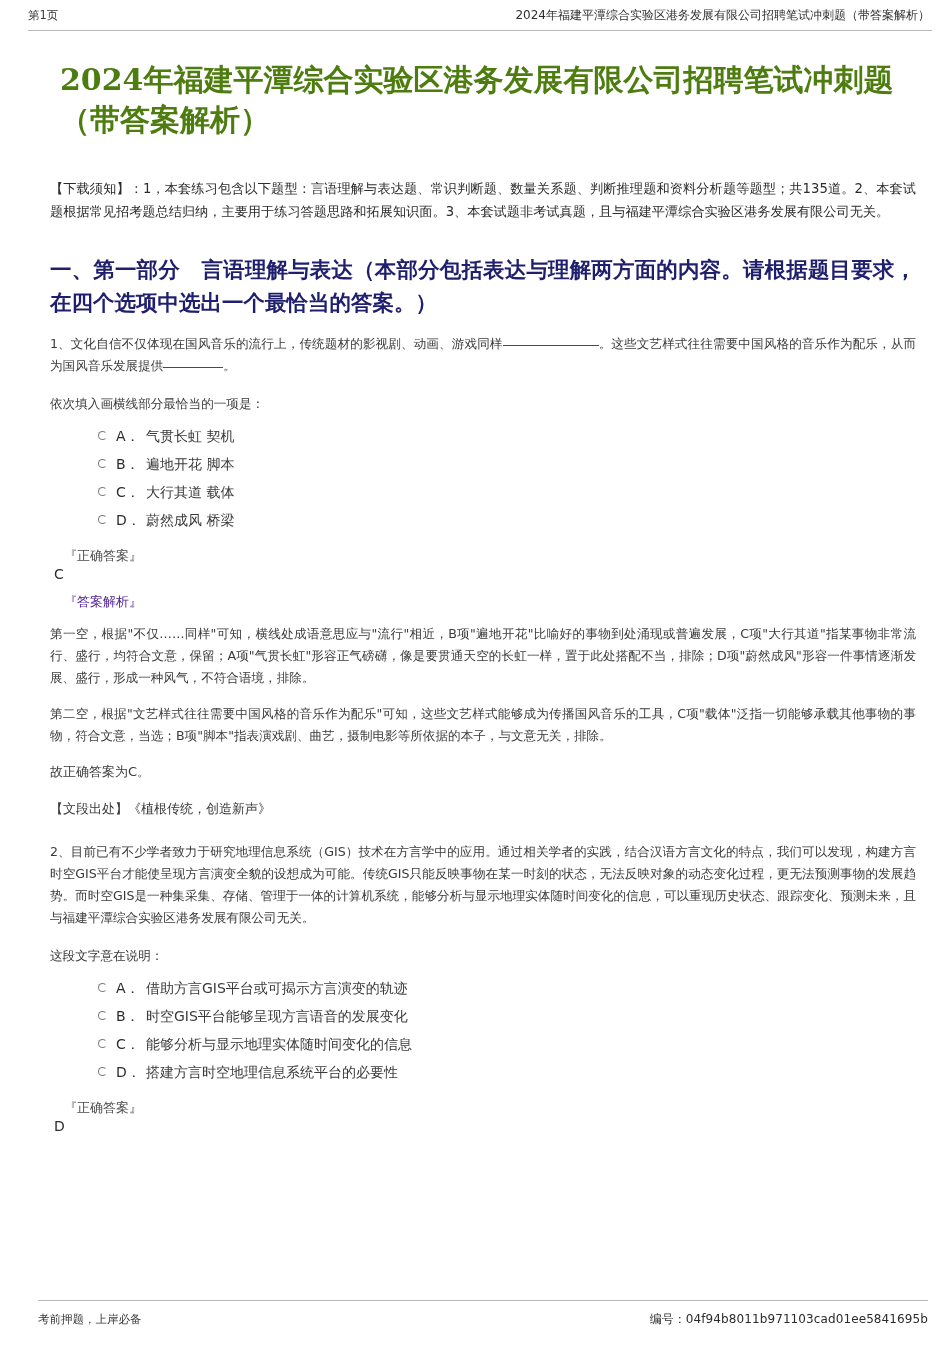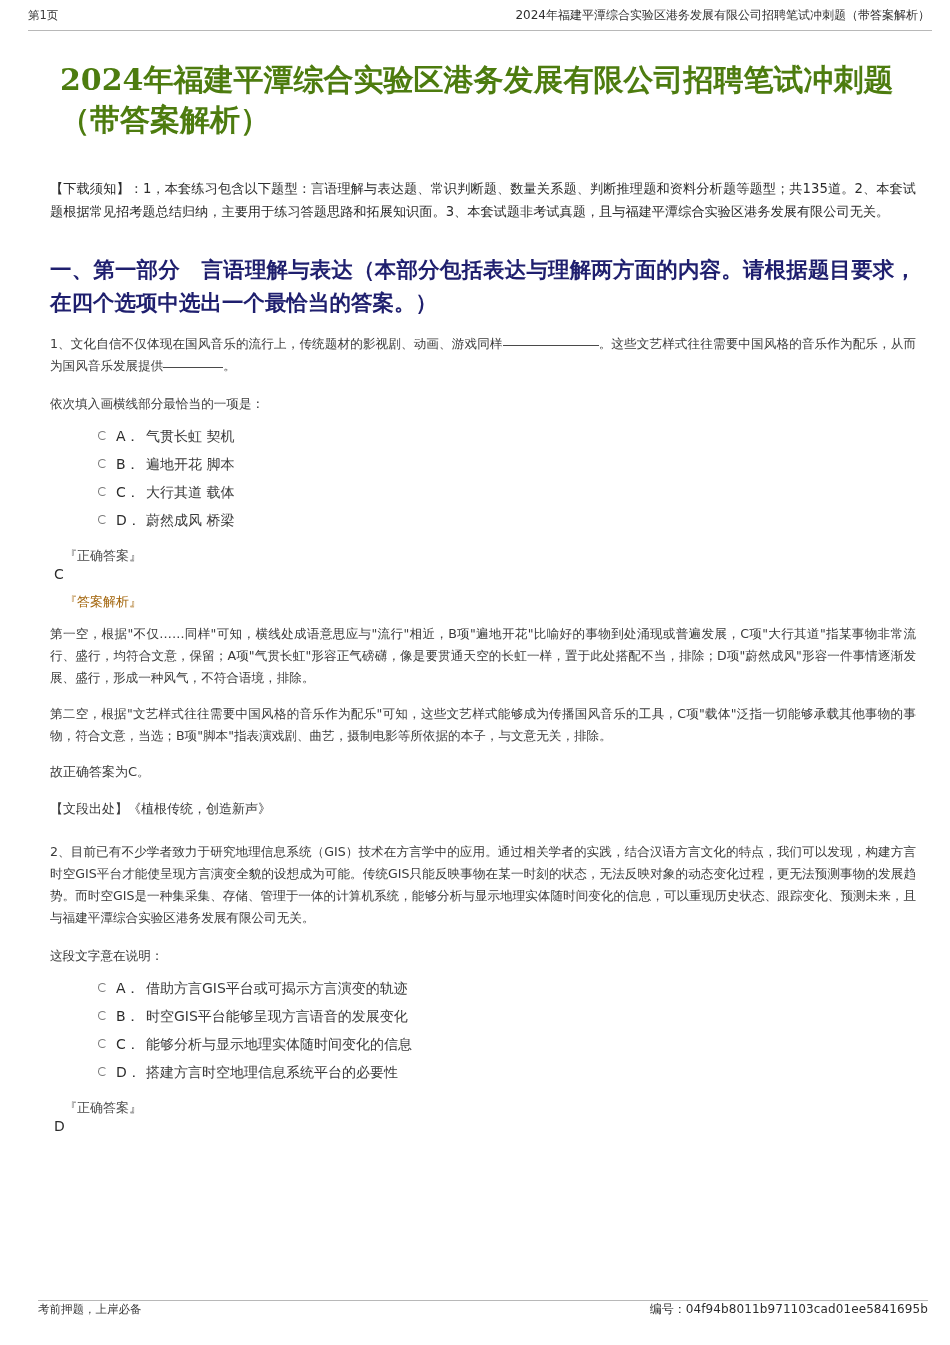--- a/index.html
+++ b/index.html
@@ -152,21 +152,21 @@
   }
   .answer-value {
     font-size: 14px;
     line-height: 19px;
     color: #2b2b2b;
     margin: 0 0 8px 4px;
   }
   .analysis-label {
     font-size: 13px;
     line-height: 19px;
-    color: #a16207;
+    color: #4c1d95;
     margin: 6px 0 12px 14px;
   }
   .analysis-para {
     font-size: 12.6px;
     line-height: 22px;
     color: #3a3a3a;
     text-align: justify;
     margin: 0 0 14px 0;
   }
   .conclusion {
@@ -184,21 +184,21 @@
 
   
   .running-footer {
     position: absolute;
     bottom: 18px;
     left: 38px;
     right: 22px;
     height: 26px;
     border-top: 1px solid #b8b8b8;
     display: flex;
-    align-items: flex-start;
+    align-items: flex-end;
     justify-content: space-between;
   }
   .running-footer .slogan {
     font-size: 11.5px;
     color: #3a3a3a;
     line-height: 16px;
   }
   .running-footer .serial {
     font-size: 12px;
     color: #2b2b2b;

